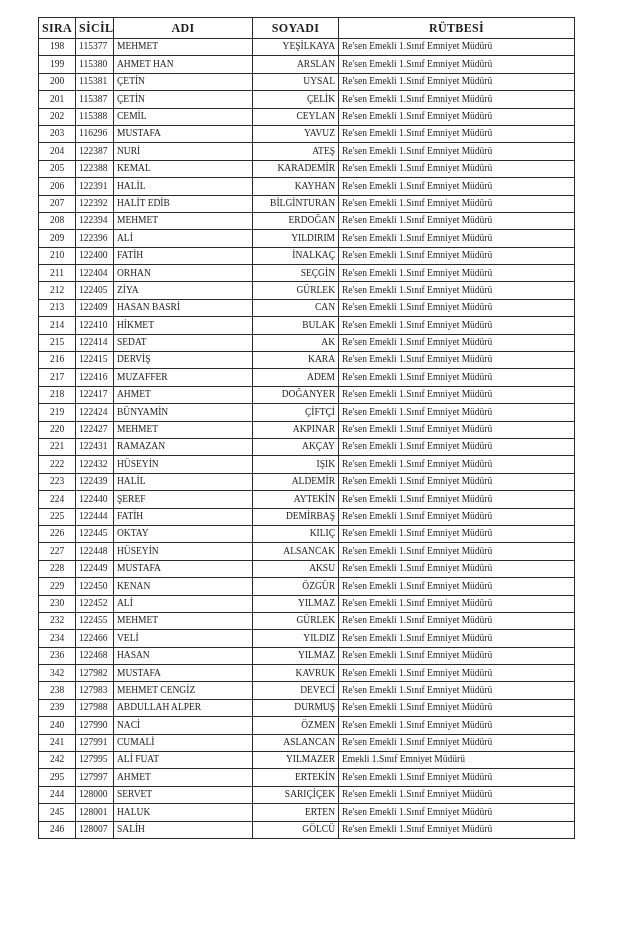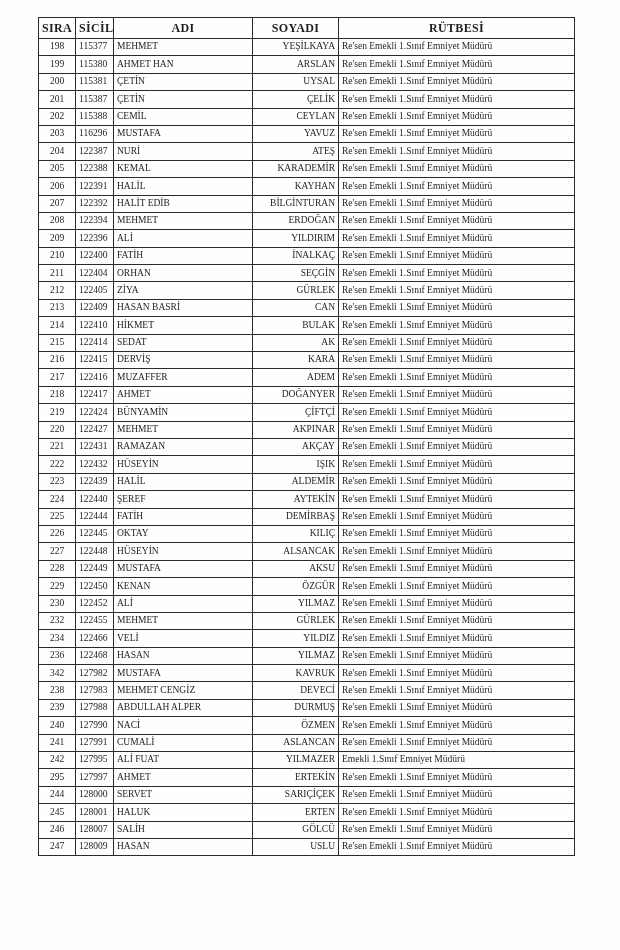--- a/index.html
+++ b/index.html
@@ -391,22 +391,15 @@
     <td class="c-soyadi">ERTEN</td>
     <td class="c-rutbesi">Re'sen Emekli 1.Sınıf Emniyet Müdürü</td>
   </tr>
         <tr>
     <td class="c-sira">246</td>
     <td class="c-sicil">128007</td>
     <td class="c-adi">SALİH</td>
     <td class="c-soyadi">GÖLCÜ</td>
     <td class="c-rutbesi">Re'sen Emekli 1.Sınıf Emniyet Müdürü</td>
   </tr>
-        <tr>
-    <td class="c-sira">247</td>
-    <td class="c-sicil">128009</td>
-    <td class="c-adi">HASAN</td>
-    <td class="c-soyadi">USLU</td>
-    <td class="c-rutbesi">Re'sen Emekli 1.Sınıf Emniyet Müdürü</td>
-  </tr>
       </tbody>
   </table>
 </div>
 
 </body></html>

